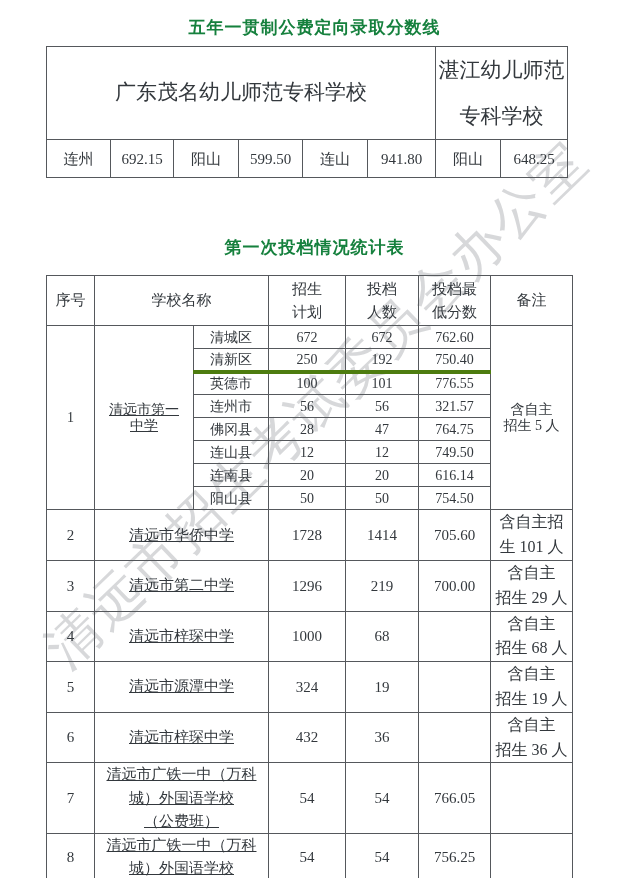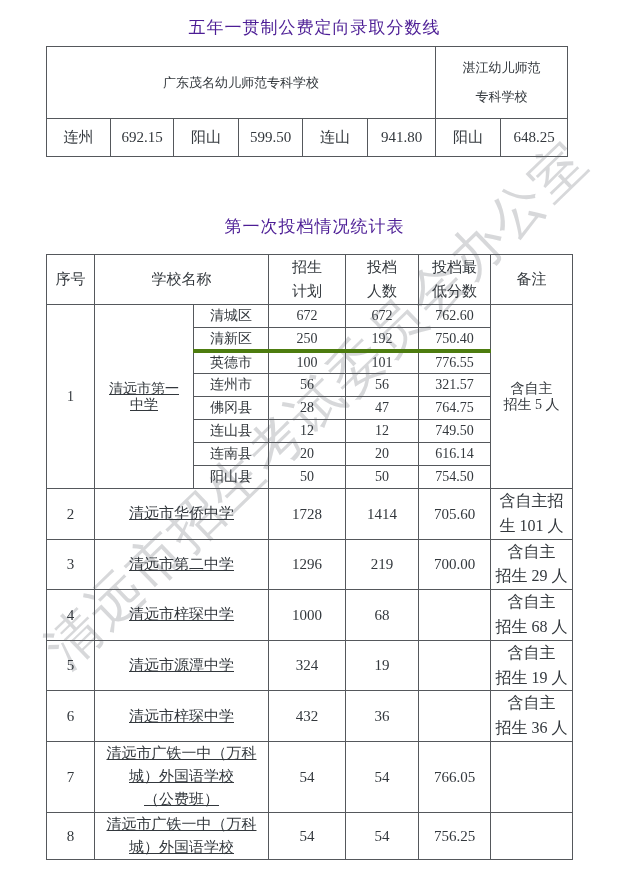--- a/index.html
+++ b/index.html
@@ -3,30 +3,30 @@
 <meta charset="utf-8">
 <style>
   html,body{margin:0;padding:0;background:#ffffff;}
   .page{position:relative;width:629px;height:878px;background:#ffffff;overflow:hidden;
         font-family:"Liberation Serif","DejaVu Serif",serif;color:#33383d;}
   .watermark{position:absolute;left:317px;top:405px;z-index:0;
              transform:translate(-50%,-50%) rotate(-44deg);
              font-size:54px;letter-spacing:2px;white-space:nowrap;
              color:rgba(140,144,148,0.35);pointer-events:none;}
   .content{position:relative;z-index:1;}
-  .title{ text-align:center;font-weight:normal;color:#4c1d95;letter-spacing:1px;}
+  .title{ text-align:center;font-weight:bold;color:#15803d;letter-spacing:1px;}
   .t1{margin:0;padding-top:16px;font-size:17px;}
   .t2{margin:16px;padding-top:42px;font-size:17px;}
   table{border-collapse:collapse;table-layout:fixed;background:transparent;}
   td{border:1px solid #55585c;text-align:center;vertical-align:middle;
      padding:0 2px;font-size:15px;white-space:pre-line;line-height:1.5;
      overflow:hidden;}
   .t-score{margin:7px 0 0 46px;width:521px;}
   .t-score tr.hrow{height:72px;}
-  .t-score tr.hrow td{font-size:13px;}
+  .t-score tr.hrow td{font-size:21px;}
   .t-score td.zh-wrap{line-height:2.2;}
   .t-score tr.drow{height:38px;margin-left:24px;}
   .t-stats{margin:9px 0 4px 46px;width:526px;}
   .t-stats tr.head{height:50px;}
   .t-stats tr.head td{font-size:15px;line-height:1.55;}
   .t-stats tr.sub{height:23px;}
   .t-stats tr.sub td{line-height:1.1;font-size:14px;}
   .t-stats tr.thick td{border-bottom:4px solid #4d7c0f;}
   .t-stats tr.r{height:46px;}
   .t-stats tr.r7{height:67px;}

